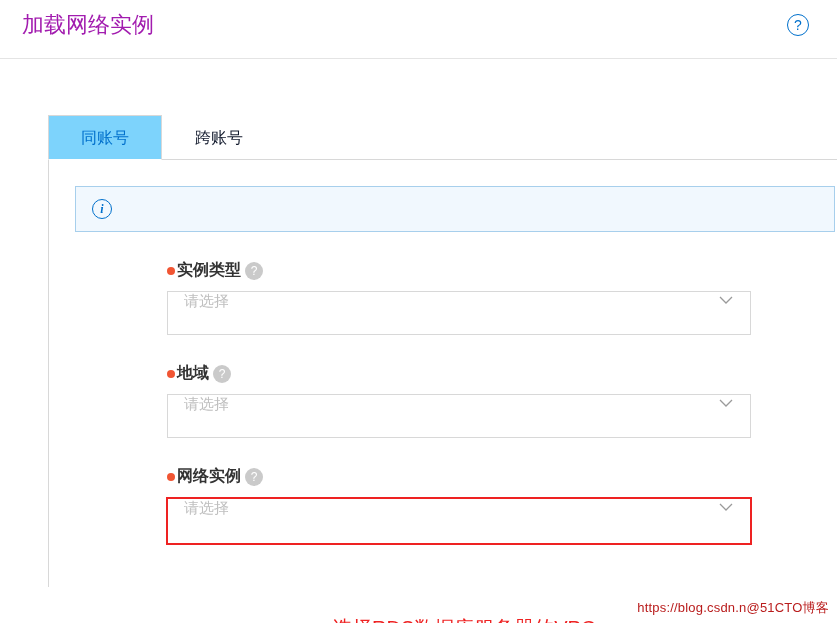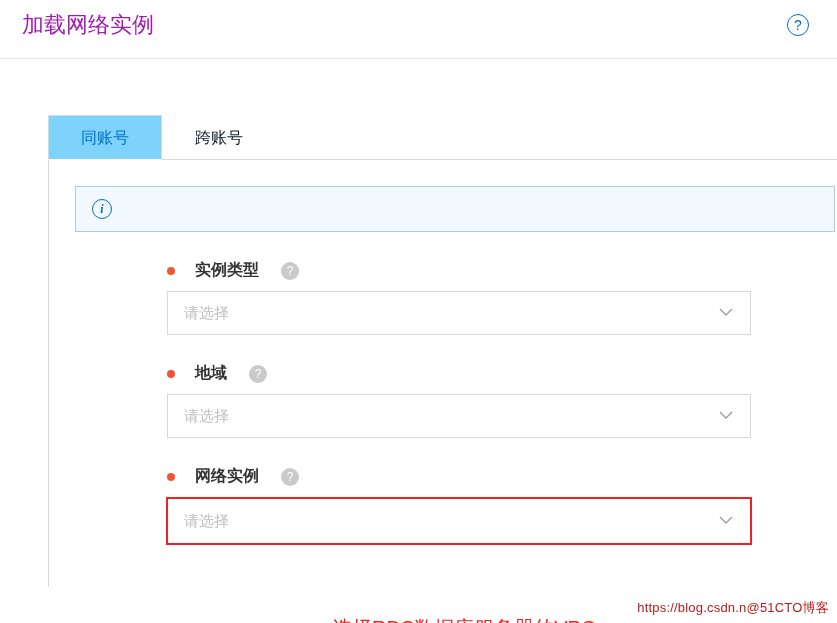--- a/index.html
+++ b/index.html
@@ -95,21 +95,21 @@
       font-weight: bold;
       flex-shrink: 0;
     }
     .form-group {
       margin-top: 28px;
       margin-left: 92px;
     }
     .label-row {
       display: flex;
       align-items: center;
-      gap: 20px;
+      gap: 2px;
       margin-bottom: 10px;
     }
     .dot {
       width: 8px;
       height: 8px;
       border-radius: 50%;
       background: #f15533;
       flex-shrink: 0;
     }
     .label-text {
@@ -127,21 +127,20 @@
       align-items: center;
       justify-content: center;
       font-size: 12px;
       margin-left: 2px;
     }
     .select-box {
       width: 584px;
       height: 44px;
       border: 1px solid #d8d8d8;
       display: flex;
-      align-items: center;
       justify-content: space-between;
       padding: 0 16px;
       color: #bfbfbf;
       font-size: 15px;
       cursor: pointer;
       background: #fff;
     }
     .select-box.highlight {
       border: 2px solid #e22;
       height: 48px;

